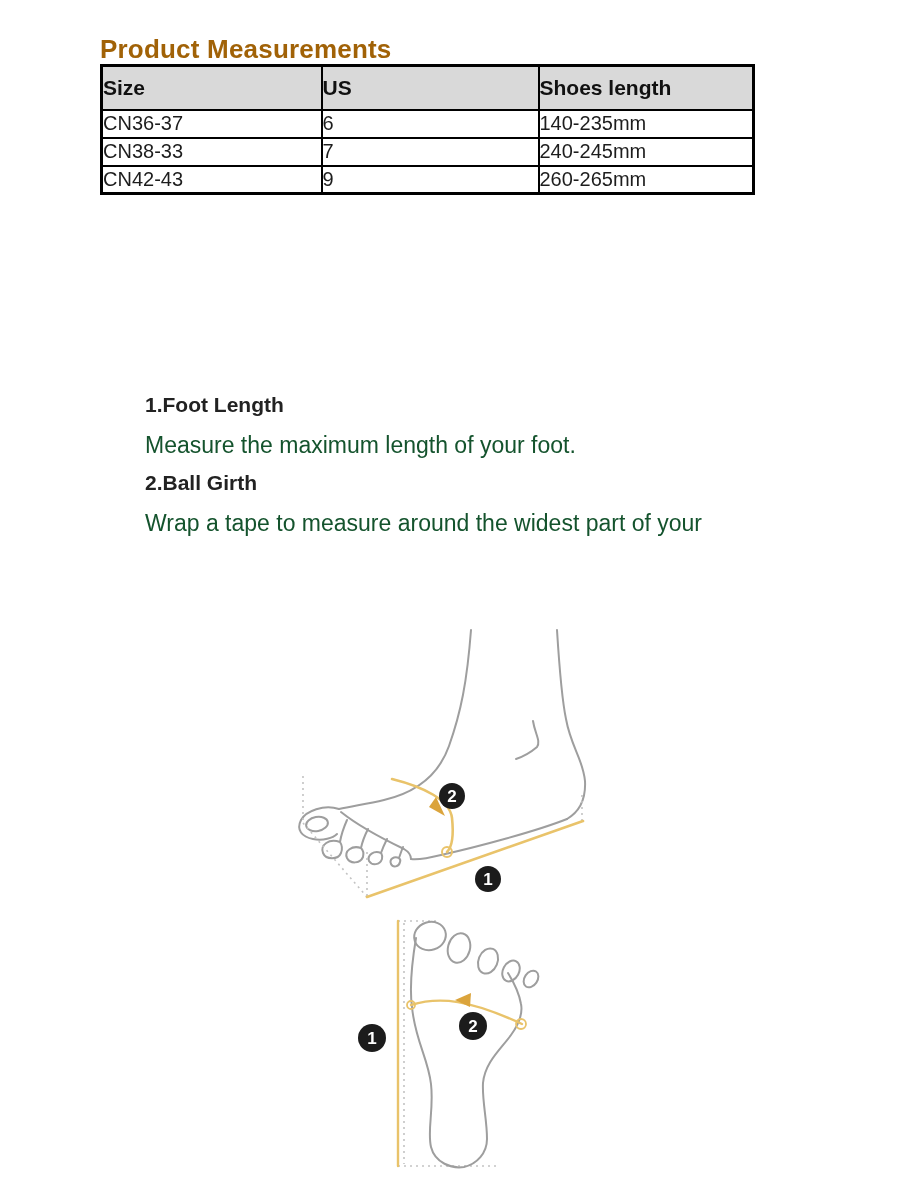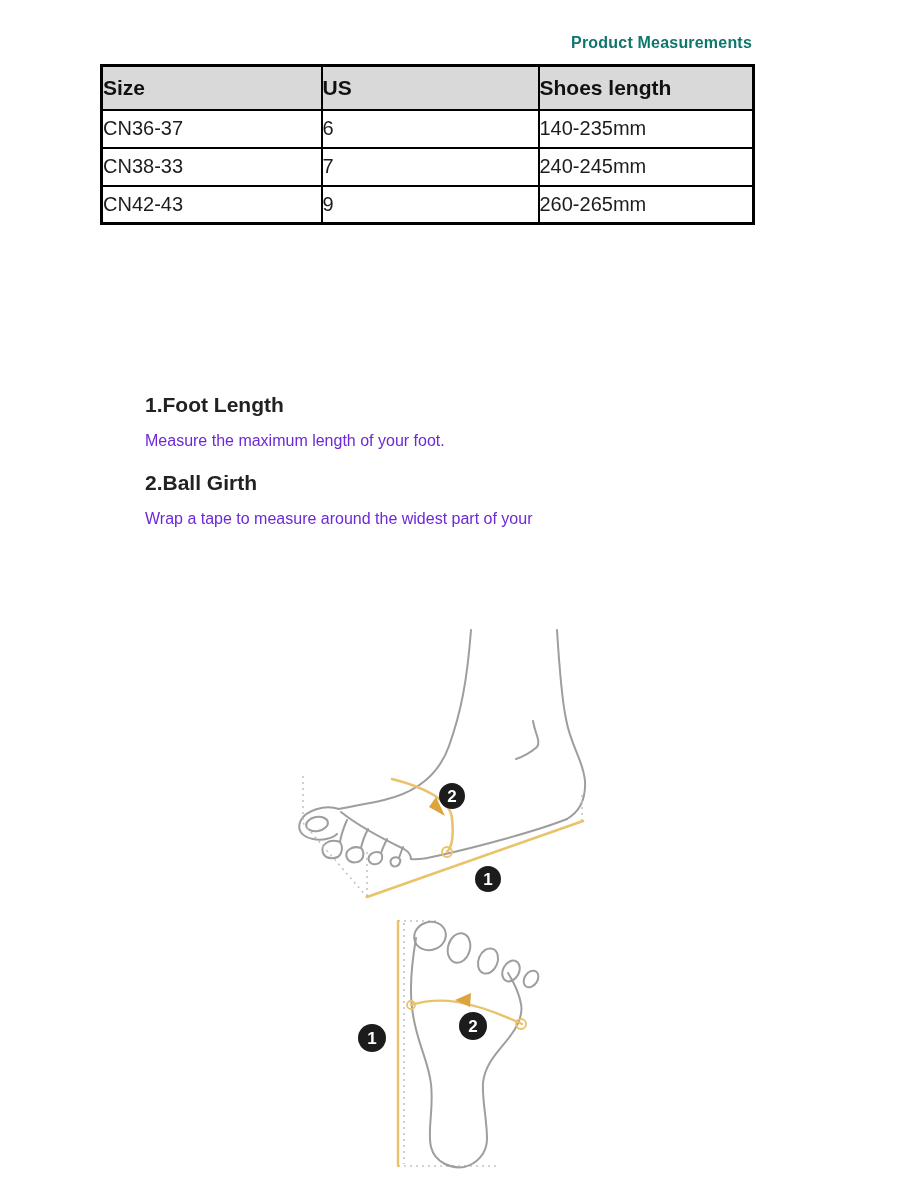--- a/index.html
+++ b/index.html
@@ -9,22 +9,22 @@
     width: 900px;
     height: 1200px;
     background: #ffffff;
     font-family: "Liberation Sans", "DejaVu Sans", sans-serif;
     color: #1d1d1d;
     overflow: hidden;
   }
   .page-title {
     position: absolute;
     left: 100px; top: 34px; width: 652px;
-    text-align: right;
-    font-size: 16px; font-weight: bold; color: #0f766e;
+    text-align: left;
+    font-size: 26px; font-weight: bold; color: #a16207;
     letter-spacing: 0.2px;
   }
   table.size-table {
     position: absolute;
     left: 100px; top: 64px;
     width: 652px;
     border-collapse: collapse;
     table-layout: fixed;
     border: 3px solid #000;
   }
@@ -32,27 +32,27 @@
     border: 2px solid #000;
     text-align: left;
     vertical-align: middle;
   }
   table.size-table th {
     background: #d9d9d9;
     height: 44px;
     font-size: 21px; font-weight: bold; color: #111;
   }
   table.size-table td {
-    height: 38px;
+    height: 28px;
     font-size: 20px; color: #1d1d1d;
     background: #ffffff;
   }
   .instr-line { position: absolute; left: 106px; white-space: nowrap; margin-left: 39px; }
   .instr-heading { font-size: 21px; font-weight: bold; color: #222; }
-  .instr-body   { font-size: 16px; color: #6d28d9; }
+  .instr-body   { font-size: 23px; color: #14532d; }
   .diagram-svg { position: absolute; }
 </style>
 </head>
 <body>
 
 <div id="canvas">
 
   <div class="page-title">Product Measurements</div>
 
   <table class="size-table">

